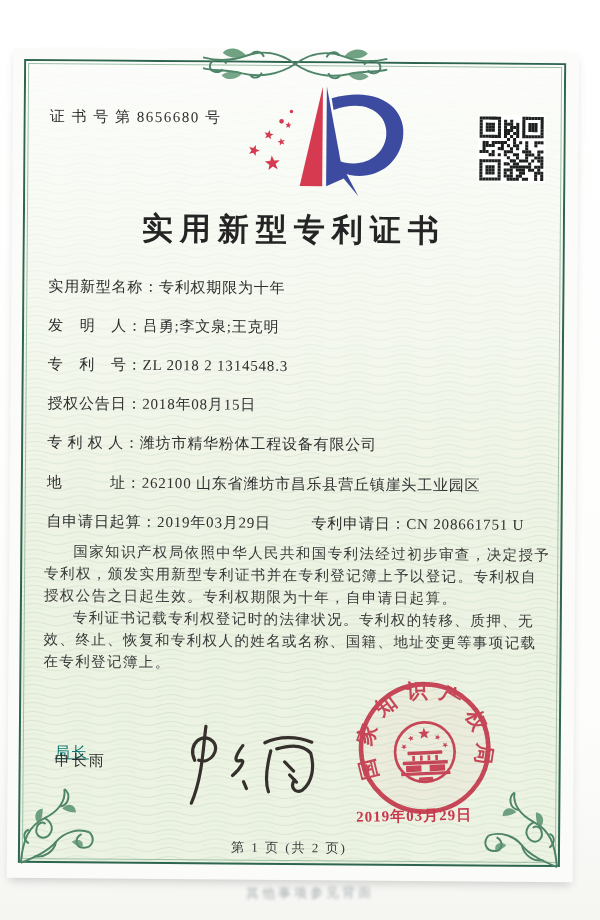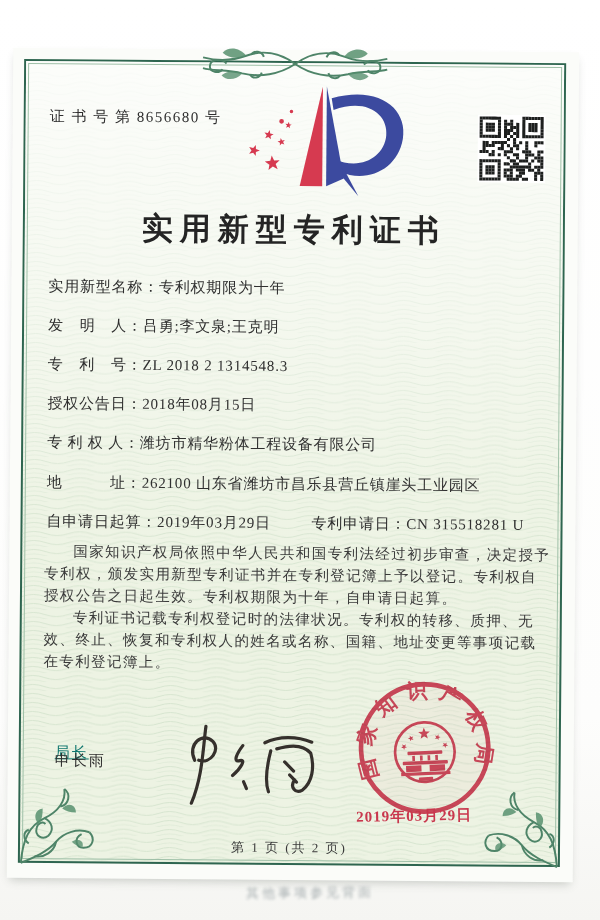--- a/index.html
+++ b/index.html
@@ -381,21 +381,21 @@
           <span class="f-label">授权公告日：</span><span class="f-value">2018年08月15日</span>
         </div>
         <div class="f-row r4">
           <span class="f-label">专 利 权 人：</span><span class="f-value">潍坊市精华粉体工程设备有限公司</span>
         </div>
         <div class="f-row r5">
           <span class="f-label">地　　　址：</span><span class="f-value">262100 山东省潍坊市昌乐县营丘镇崖头工业园区</span>
         </div>
         <div class="f-row r6">
           <span class="pair"><span class="f-label">自申请日起算：</span><span class="f-value">2019年03月29日</span></span>
-          <span class="pair pair2"><span class="f-label">专利申请日：</span><span class="f-value">CN 315518281 U</span></span>
+          <span class="pair pair2"><span class="f-label">专利申请日：</span><span class="f-value">CN 208661751 U</span></span>
         </div>
 
         <div class="paras">
           <p>国家知识产权局依照中华人民共和国专利法经过初步审查，决定授予专利权，颁发实用新型专利证书并在专利登记簿上予以登记。专利权自授权公告之日起生效。专利权期限为十年，自申请日起算。</p>
           <p>专利证书记载专利权登记时的法律状况。专利权的转移、质押、无效、终止、恢复和专利权人的姓名或名称、国籍、地址变更等事项记载在专利登记簿上。</p>
         </div>
 
         <div class="signer-role">局长</div>
         <div class="signer-name">申长雨</div>
 

